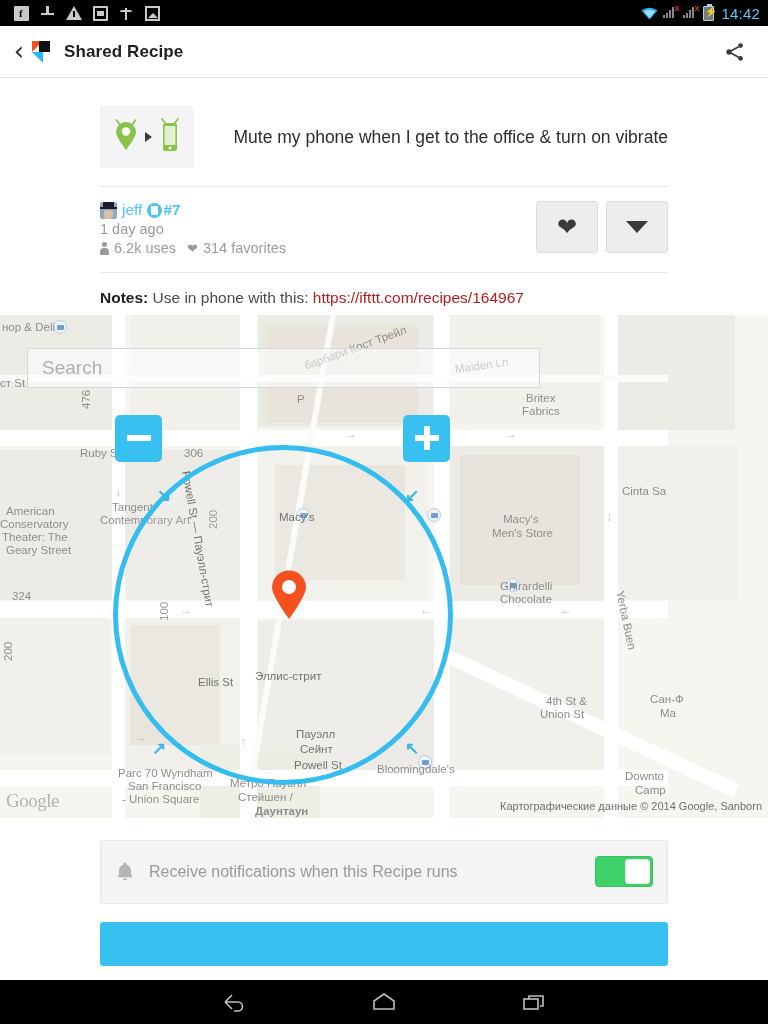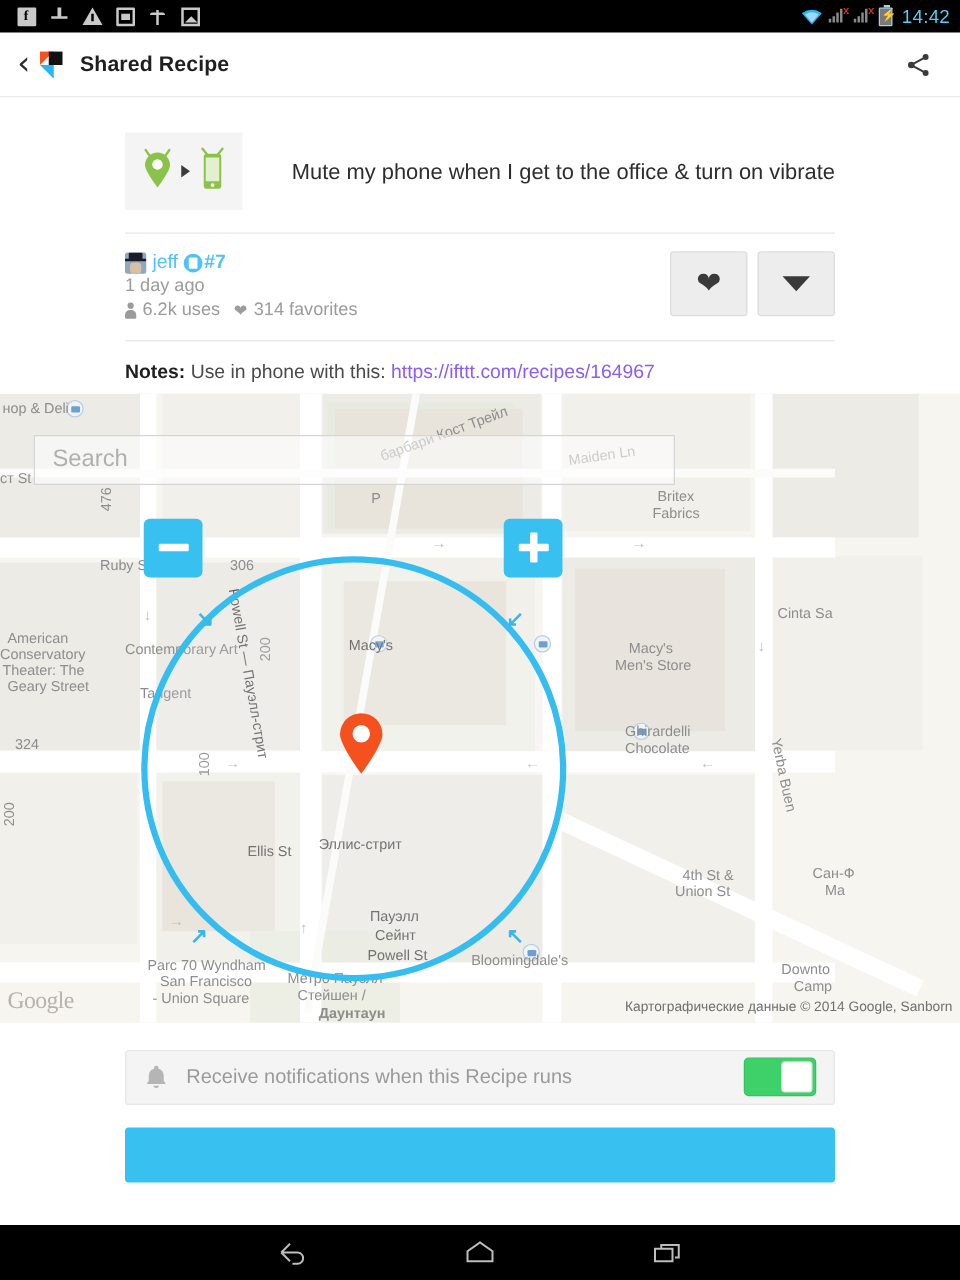--- a/index.html
+++ b/index.html
@@ -116,21 +116,21 @@
   .sq-btn{
     width:62px;height:52px;background:#ededed;border:1px solid #dcdcdc;border-radius:3px;
     display:flex;align-items:center;justify-content:center;cursor:pointer;
   }
   .sq-btn .heart{color:#3a3a3a;font-size:24px;line-height:1;}
   .sq-btn .caret{width:0;height:0;border-left:11px solid transparent;border-right:11px solid transparent;
     border-top:12px solid #3a3a3a;}
 
   .notes{padding:14px 0 6px 0;font-size:15.5px;color:#4a4a4a;line-height:1.4;}
   .notes b{color:#1f1f1f;}
-  .notes a{color:#8b5cf6;text-decoration:none;}
+  .notes a{color:#b91c1c;text-decoration:none;}
 
   .locate-row{display:flex;align-items:center;gap:7px;padding:8px 0 10px 0;}
   .locate-label{font-size:15.5px;color:#2d2d2d;font-weight:bold;}
 
   
   .map{
     position:relative;height:503px;margin:0 -0px;overflow:hidden;
     background:#f2efe9;
   }
   .map-canvas{position:absolute;inset:0;}
@@ -180,21 +180,21 @@
   .gmap-logo{
     position:absolute;left:6px;bottom:6px;font-size:19px;color:#b6b2ac;
     font-family:"Liberation Serif",serif;letter-spacing:-.5px;
   }
   .gmap-attr{
     position:absolute;right:6px;bottom:6px;font-size:11px;color:#6f6f6f;
   }
 
   
   .notify{
-    margin:22px 100px 0 100px;height:44px;background:#f4f4f4;border:1px solid #e6e6e6;
+    margin:22px 100px 0 100px;height:64px;background:#f4f4f4;border:1px solid #e6e6e6;
     border-radius:3px;display:flex;align-items:center;padding:0 14px;
   }
   .bell{width:20px;height:22px;position:relative;flex:none;}
   .notify-label{flex:1;margin-left:14px;font-size:16px;color:#9a9a9a;}
   .toggle{
     width:58px;height:31px;border-radius:4px;background:#3ed16a;position:relative;cursor:pointer;
     border:1px solid #37c260;
   }
   .toggle .knob{position:absolute;right:2px;top:2px;width:25px;height:25px;background:#fff;border-radius:3px;
     border:1px solid #e4e4e4;}
@@ -401,21 +401,21 @@
           <div class="maplbl" style="left: 2px; top: 6px;">нор &amp; Deli</div>
           <div class="maplbl" style="left: 0px; top: 62px;">ст St</div>
           <div class="maplbl rot" style="left: 86px; top: 88px; transform: rotate(-90deg);">476</div>
           <div class="maplbl" style="left: 80px; top: 132px;">Ruby Skye</div>
           <div class="maplbl" style="left: 184px; top: 132px;">306</div>
           <div class="maplbl rot" style="left: 305px; top: 45px; transform: rotate(-20deg);">барбари Кост Трейл</div>
           <div class="maplbl rot" style="left: 455px; top: 48px; transform: rotate(-8deg);">Maiden Ln</div>
           <div class="maplbl" style="left: 526px; top: 77px;">Britex</div>
           <div class="maplbl" style="left: 522px; top: 90px;">Fabrics</div>
           <div class="maplbl" style="left: 622px; top: 170px;">Cinta Sa</div>
-          <div class="maplbl" style="left: 112px; top: 186px; margin-top: 48px;">Tangent</div>
+          <div class="maplbl" style="left: 112px; top: 186px;">Tangent</div>
           <div class="maplbl" style="left: 100px; top: 199px;">Contemporary Art</div>
           <div class="maplbl" style="left: 6px; top: 190px;">American</div>
           <div class="maplbl" style="left: 0px; top: 203px;">Conservatory</div>
           <div class="maplbl" style="left: 2px; top: 216px;">Theater: The</div>
           <div class="maplbl" style="left: 6px; top: 229px;">Geary Street</div>
           <div class="maplbl" style="left: 12px; top: 275px;">324</div>
           <div class="maplbl dk rot" style="left: 186px; top: 150px; transform: rotate(80deg);">Powell St — Пауэлл-стрит</div>
           <div class="maplbl rot" style="left: 213px; top: 208px; transform: rotate(-90deg);">200</div>
           <div class="maplbl rot" style="left: 164px; top: 300px; transform: rotate(-90deg);">100</div>
           <div class="maplbl rot" style="left: 8px; top: 340px; transform: rotate(-90deg);">200</div>

